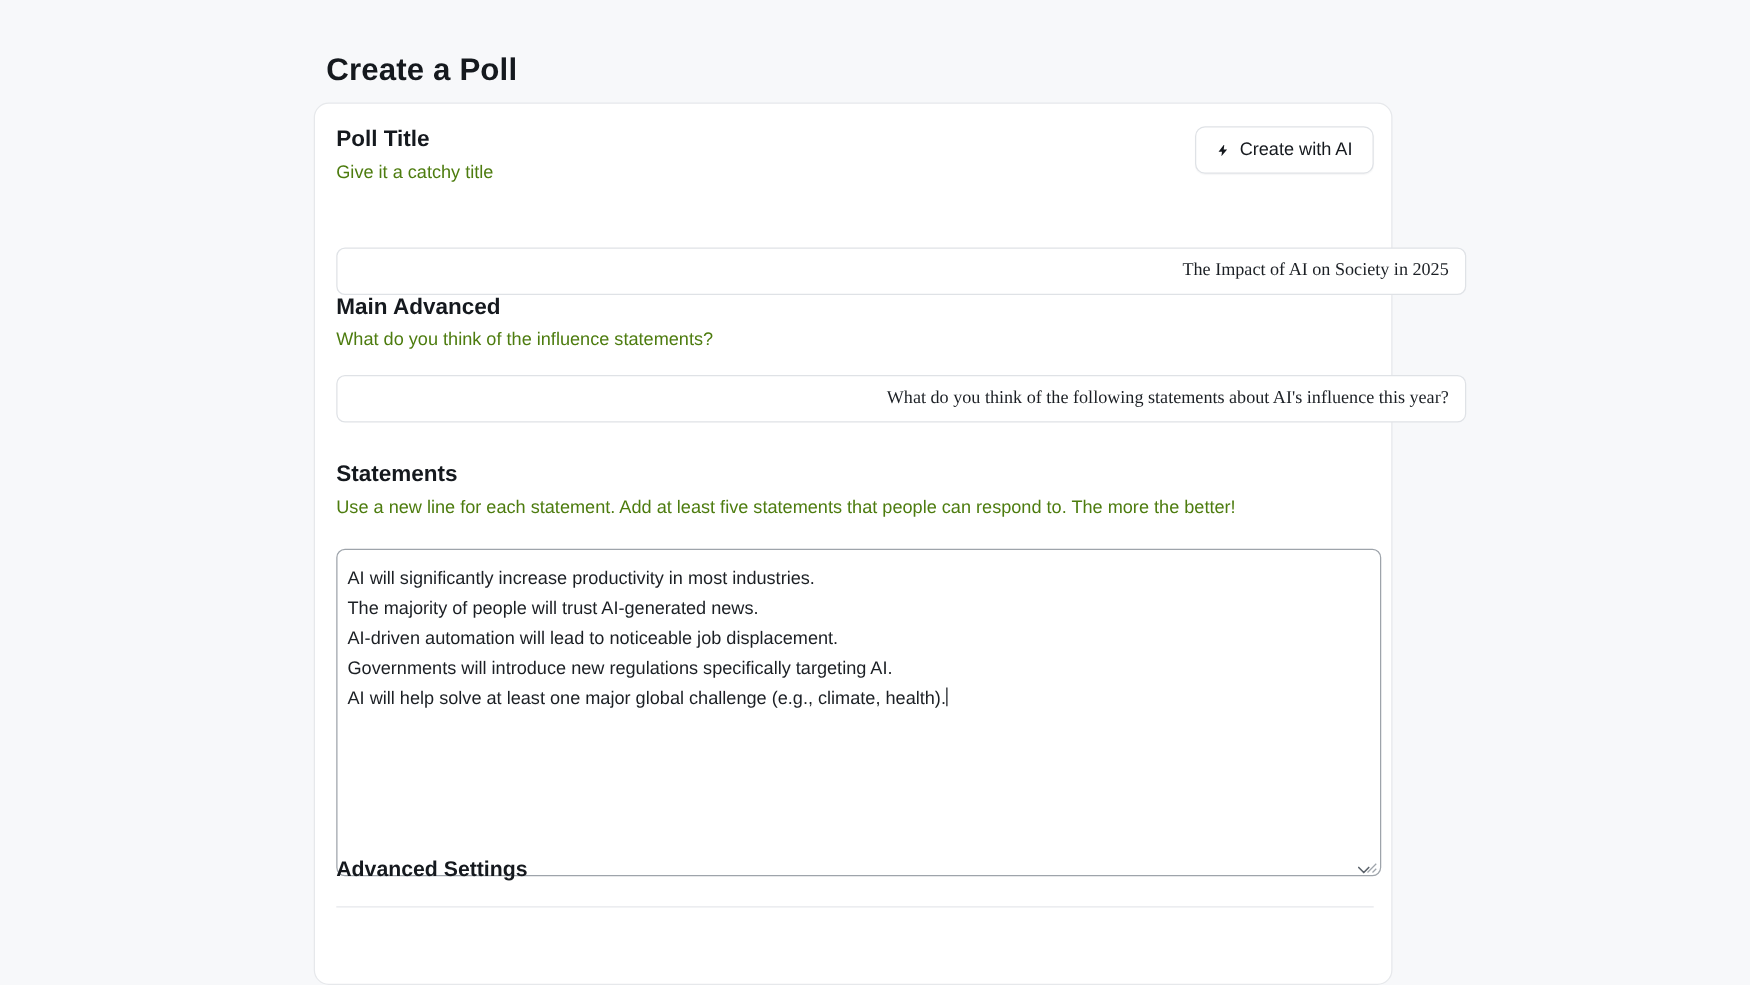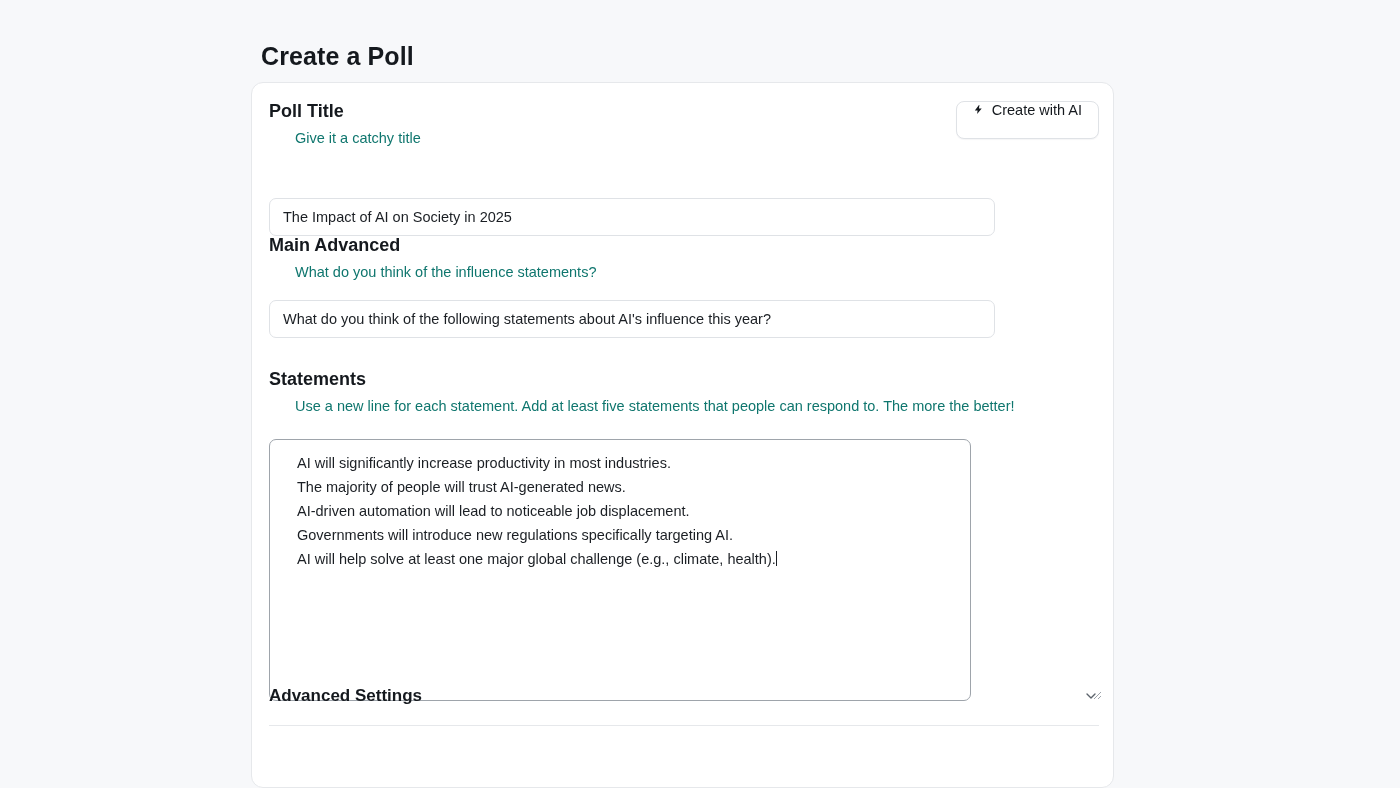--- a/index.html
+++ b/index.html
@@ -46,48 +46,49 @@
     padding: 0;
   }
   .section-title {
     font-size: 18px;
     font-weight: bold;
     color: #15191e;
     line-height: 1.2;
   }
   .section-sub {
     font-size: 14.5px;
-    color: #0f766e;
+    color: #4d7c0f;
     line-height: 1.45;
     margin-top: 5px;
-    margin-left: 26px;
   }
   .field-input {
     display: block;
     box-sizing: border-box;
-    width: 726px;
+    width: 904px;
     height: 38px;
     border: 1px solid #dfe2e6;
     border-radius: 7px;
     background: #fff;
-    font-family: Liberation Sans, sans-serif;
+    font-family: Liberation Serif, serif;
     font-size: 14.5px;
     color: #1b1f24;
     padding: 0 13px;
     outline: none;
+    text-align: right;
   }
   .field-input::placeholder { color: #9aa1aa; }
 
   
   #poll-title-section { position: absolute; left: 17px; top: 18px; width: 830px; }
   .ai-btn {
     position: absolute;
     right: 0;
     top: 0;
     display: flex;
+    align-items: center;
     gap: 8px;
     height: 38px;
     padding: 0 16px;
     background: #ffffff;
     border: 1px solid #dfe2e6;
     border-radius: 8px;
     font-size: 14.5px;
     color: #15191e;
     cursor: pointer;
     box-shadow: 0 1px 1px rgba(16,24,40,0.04);
@@ -102,26 +103,26 @@
 
   
   #main-question-section { position: absolute; left: 17px; top: 152px; width: 830px; }
   #question-input-wrap { margin-top: 17px; }
 
   
   #statements-section { position: absolute; left: 17px; top: 286px; width: 836px; }
   .statements-box {
     margin-top: 22px;
     box-sizing: border-box;
-    width: 702px;
+    width: 836px;
     height: 262px;
     border: 1px solid #9ea4ab;
     border-radius: 7px;
     background: #fff;
-    padding: 11px 27px;
+    padding: 11px 8px;
     font-family: "Liberation Sans", sans-serif;
     font-size: 14.5px;
     line-height: 24px;
     color: #1b1f24;
     resize: none;
     outline: none;
     overflow: hidden;
     white-space: pre-wrap;
   }
   .caret {

